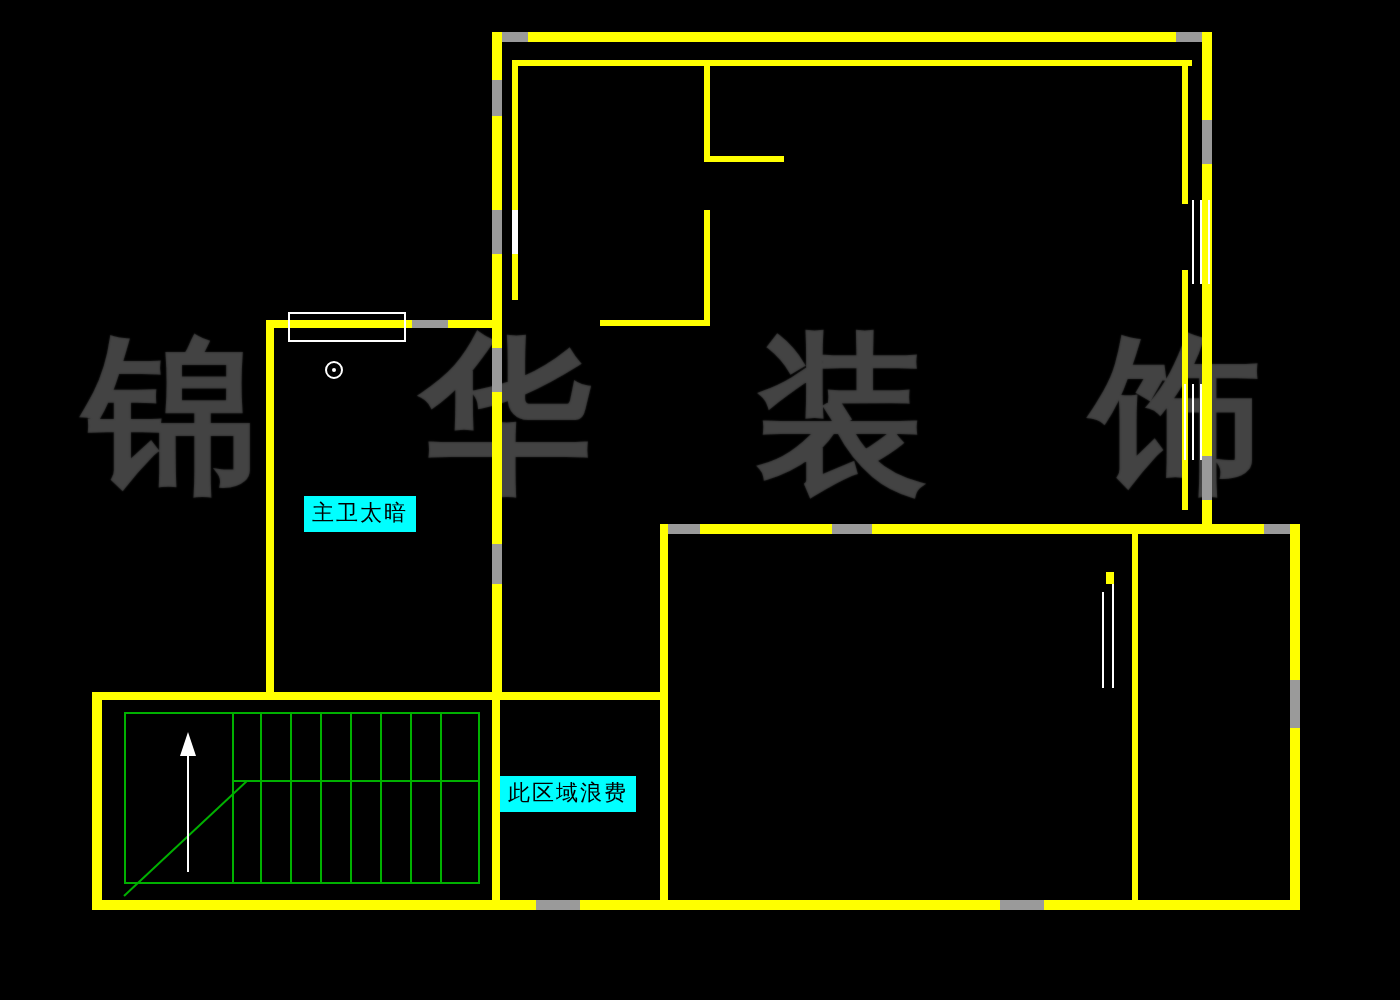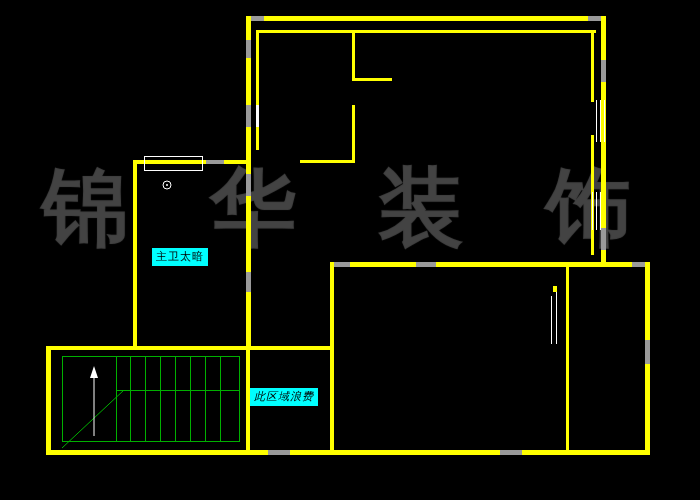--- a/index.html
+++ b/index.html
@@ -169,15 +169,15 @@
   <svg class="arrow" style="left:46px; top:390px; width:80px; height:62px;" viewBox="0 0 80 62">
     <line x1="78" y1="0" x2="16" y2="58" stroke="#00b000" stroke-width="1"></line>
   </svg>
 
   <svg class="arrow" style="left:86px; top:364px; width:16px; height:72px;" viewBox="0 0 16 72">
     <line x1="8" y1="72" x2="8" y2="8" stroke="#ffffff" stroke-width="1"></line>
     <polygon points="8,2 4,14 12,14" fill="#ffffff"></polygon>
   </svg>
 
   <div class="label" style="left:152px; top:248px;">主卫太暗</div>
-  <div class="label" style="left:250px; top:388px;font-style:italic;">此区域浪费</div>
+  <div class="label" style="left:250px; top:388px;">此区域浪费</div>
 
 </div>
 
 </body></html>

